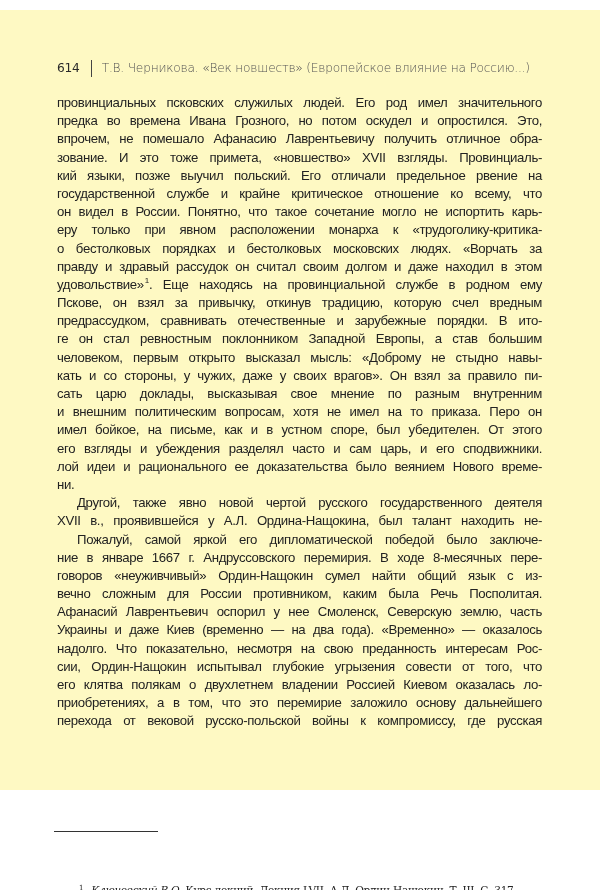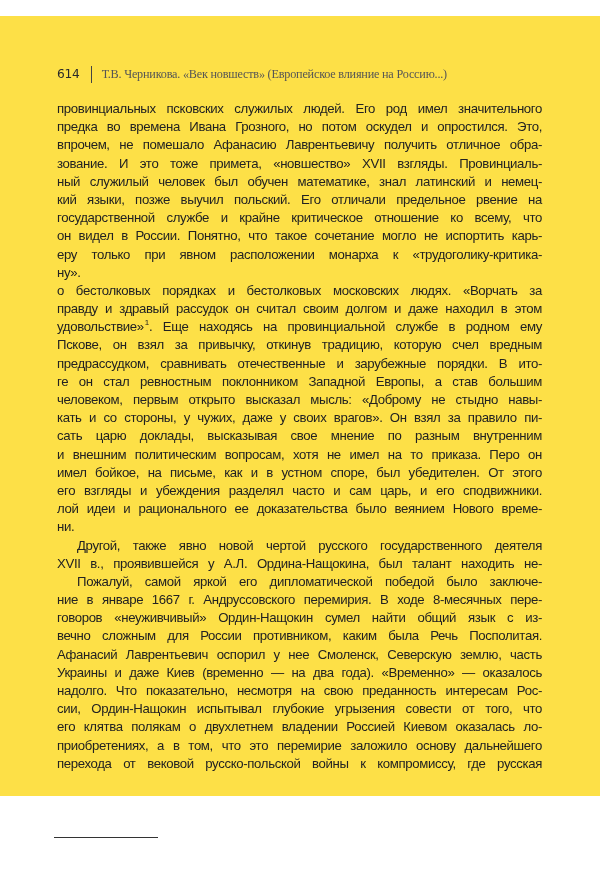--- a/index.html
+++ b/index.html
@@ -1,25 +1,25 @@
 <!DOCTYPE html>
 <html><head>
 <meta charset="utf-8">
 <style>
   html, body { margin: 0; padding: 0; background: #ffffff; }
   body { width: 600px; height: 890px; position: relative; overflow: hidden; color: #1e1e1e; }
-  .page { position: absolute; left: 0; top: 16px; width: 600px; height: 780px; background: #fde047; }
+  .page { position: absolute; left: 0; top: 10px; width: 600px; height: 780px; background: #fef9c3; }
   .running-head {
     position: absolute; left: 57px; top: 49px; height: 18px;
     font-family: "DejaVu Sans", sans-serif; font-size: 12.2px; letter-spacing: -0.2px;
     color: #3a3a3a; white-space: nowrap; display: flex; align-items: center;
   }
   .running-head .folio { color: #2a2a2a; }
   .running-head .sep { display: inline-block; width: 1px; height: 17px; background: #444; margin: 0 10px 0 11px; }
-  .running-head .title { font-weight: 300; color: #555; font-family: Liberation Serif, serif; }
+  .running-head .title { font-weight: 300; color: #555; }
   .body-text {
     position: absolute; left: 57px; top: 84px; width: 485px;
     font-family: Liberation Sans, sans-serif; font-size: 13.2px; line-height: 18.2px;
     color: #222; letter-spacing: -0.35px; word-spacing: 0.2px;
   }
   .line { display: block; white-space: nowrap; text-align: justify; text-align-last: justify; height: 18.2px; }
   .line.last { text-align-last: left; }
   .line.indent { padding-left: 20px; }
   sup.fnref { font-size: 8px; line-height: 0; vertical-align: 6px; margin-left: 1px; }
   .fn-rule { position: absolute; left: 54px; top: 821px; width: 104px; height: 1px; background: #333; }
@@ -41,26 +41,24 @@
     <span class="title">Т.В. Черникова. «Век новшеств» (Европейское влияние на Россию...)</span>
   </div>
 
   <div class="body-text">
 
     <div>
       <span class="line">провинциальных псковских служилых людей. Его род имел значительного</span>
       <span class="line">предка во времена Ивана Грозного, но потом оскудел и опростился. Это,</span>
       <span class="line">впрочем, не помешало Афанасию Лаврентьевичу получить отличное обра-</span>
       <span class="line">зование. И это тоже примета, «новшество» XVII взгляды. Провинциаль-</span>
-      <span class="line">ный служилый человек был обучен математике, знал латинский и немец-</span>
       <span class="line">кий языки, позже выучил польский. Его отличали предельное рвение на</span>
       <span class="line">государственной службе и крайне критическое отношение ко всему, что</span>
       <span class="line">он видел в России. Понятно, что такое сочетание могло не испортить карь-</span>
       <span class="line">еру только при явном расположении монарха к «трудоголику-критика-</span>
-      <span class="line last">ну».</span>
     </div>
 
     <div>
       <span class="line">о бестолковых порядках и бестолковых московских людях. «Ворчать за</span>
       <span class="line">правду и здравый рассудок он считал своим долгом и даже находил в этом</span>
       <span class="line"><span>удовольствие»</span><sup class="fnref">1</sup><span>. Еще находясь на провинциальной службе в родном ему</span></span>
       <span class="line">Пскове, он взял за привычку, откинув традицию, которую счел вредным</span>
       <span class="line">предрассудком, сравнивать отечественные и зарубежные порядки. В ито-</span>
       <span class="line">ге он стал ревностным поклонником Западной Европы, а став большим</span>
       <span class="line">человеком, первым открыто высказал мысль: «Доброму не стыдно навы-</span>

